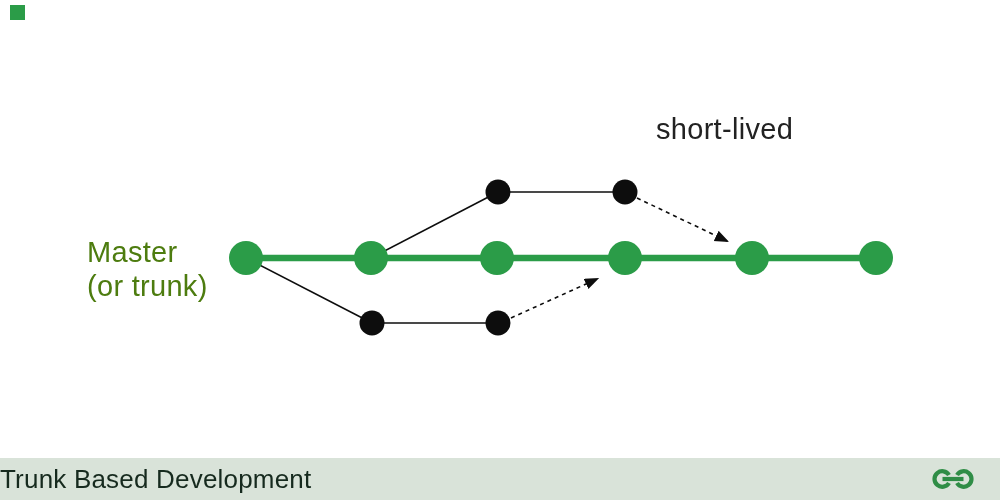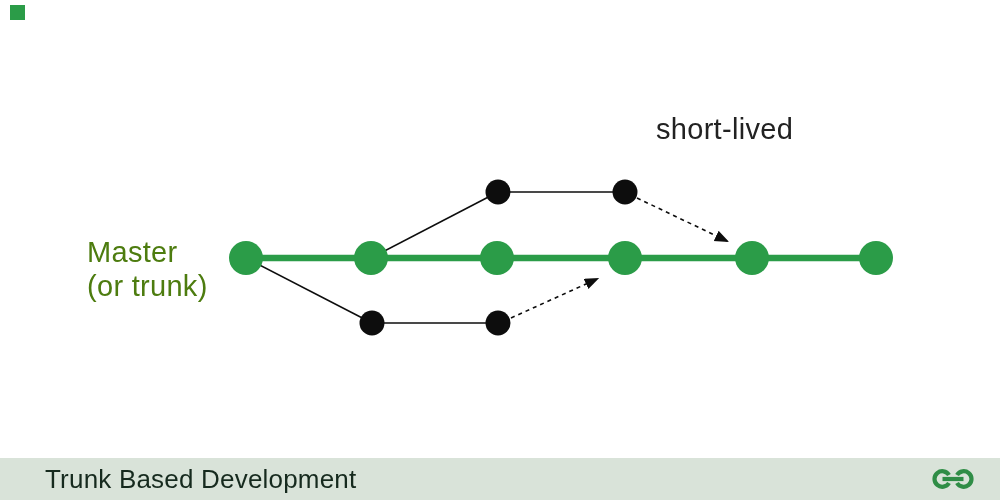--- a/index.html
+++ b/index.html
@@ -11,21 +11,21 @@
 
   .diagram-svg{position:absolute;left:0;top:0;width:1000px;height:500px;}
 
   .label{position:absolute;color:#222222;font-size:29px;line-height:34px;
          letter-spacing:0.3px;font-weight:400;white-space:nowrap;}
   .label-master{left:87px;top:235px;}
   .label-branches{left:656px;top:112px;}
 
   .footer-bar{position:absolute;left:0;bottom:0;width:1000px;height:42px;
               background:#d9e3d9;display:flex;align-items:center;}
-  .footer-caption{margin-left:45px;font-size:26px;font-weight:500;
+  .footer-caption{font-size:26px;font-weight:500;
                   color:#162a1e;letter-spacing:0.2px;}
   .footer-logo{position:absolute;right:25px;top:8px;width:44px;height:26px;}
 </style>
 </head>
 <body>
 
 <div class="stage">
 
   <div class="corner-marker" style="background: rgb(43, 156, 72);"></div>
 

